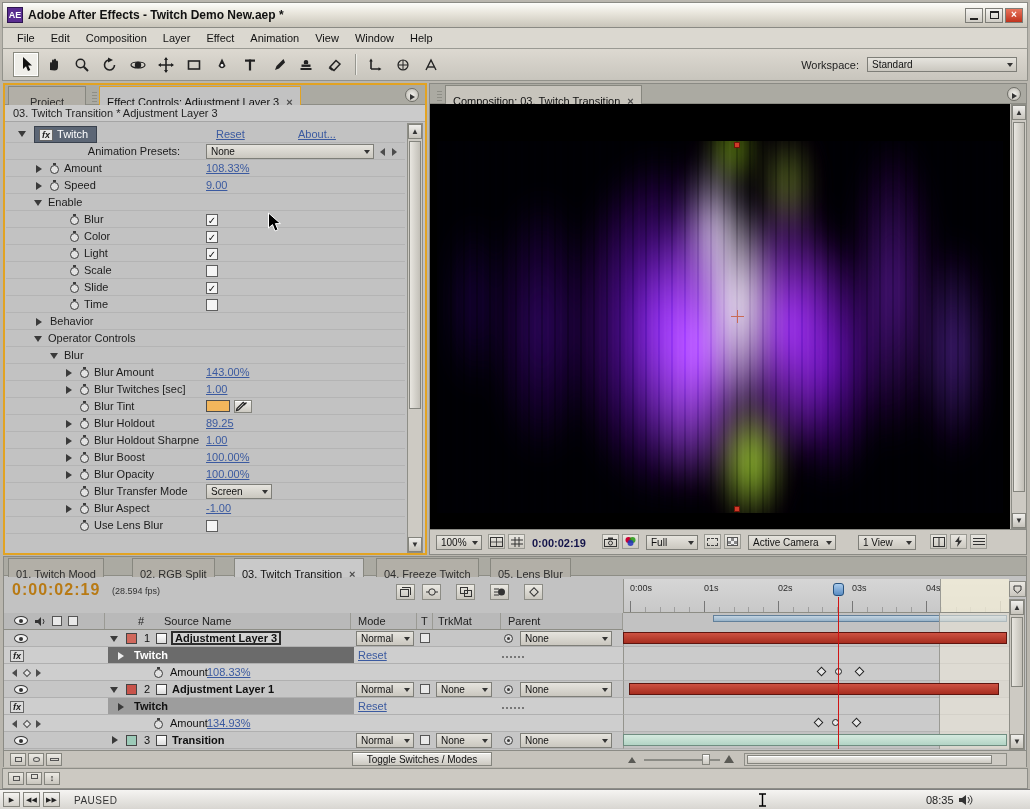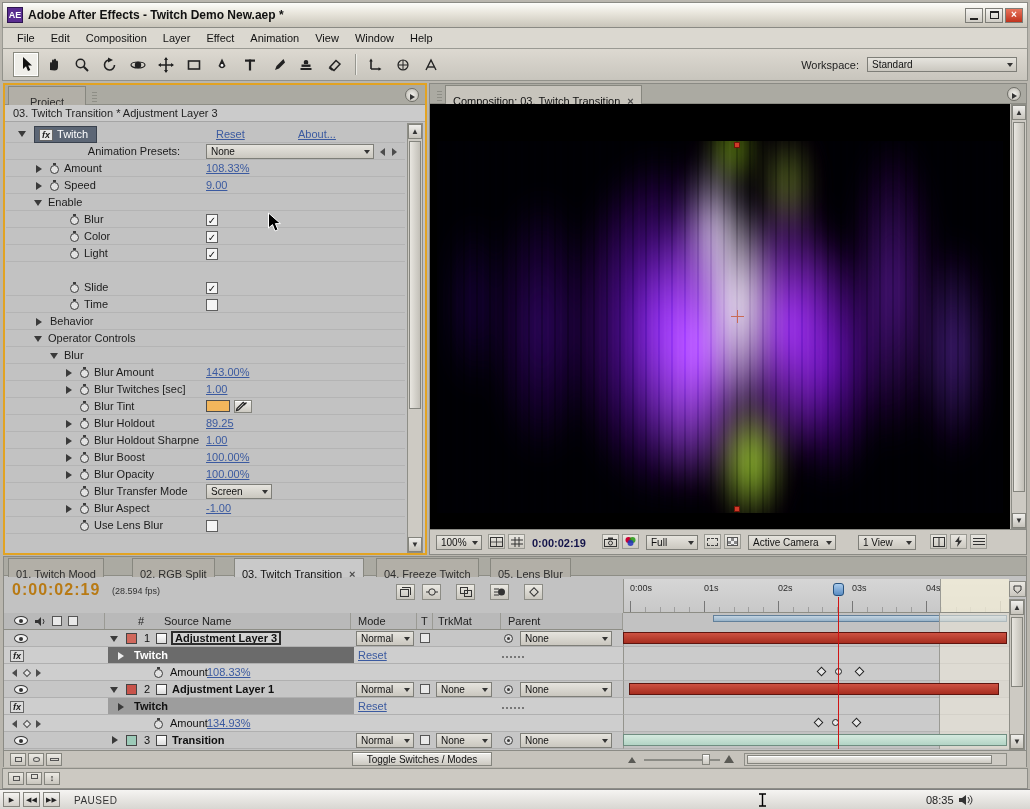--- a/index.html
+++ b/index.html
@@ -245,20 +245,21 @@
       </svg>
     </span>
   <span class="wslabel">Workspace:</span>
   <span class="dd" style="right:10px;top:8px;width:150px"><span>Standard</span></span>
 </div>
 
 <div id="fx-panel">
   <div class="tabstrip">
     <span class="tab inactive" style="left:3px;width:78px;text-align:center"><span>Project</span></span>
     <span class="grip" style="left:87px"></span>
+    <span class="tab" style="left:94px;border-color:#e2a322;background:#c2c2c2"><span>Effect Controls: Adjustment Layer 3</span><span class="x">×</span></span>
     <span class="pmenu" style="right:6px;top:3px"></span>
   </div>
   <div class="crumb">03. Twitch Transition * Adjustment Layer 3</div>
 
   <div class="prow" style="top:40px;height:18px">
     <span class="twirl-o abs" style="left:12px;top:6px"></span>
     <span class="abs" style="left:28px;top:1px;background:#5c6675;color:#fff;padding:1px 8px 2px 4px;border:1px solid #39414d"><span class="fxbadge" style="position:static;background:#e8e8e8;color:#222;margin-right:4px">fx</span><span>Twitch</span></span>
     <span class="abs link" style="left:210px;top:3px">Reset</span>
     <span class="abs link" style="left:292px;top:3px">About...</span>
   </div>
@@ -293,20 +294,25 @@
   </div>
   <div class="prow" style="top:143px">
     <span class="sw abs" style="left:64px;top:4px"></span>
     <span class="plbl" style="left:78px">Color</span>
     <span class="chk" style="left:200px;top:3px">✓</span>
   </div>
   <div class="prow" style="top:160px">
     <span class="sw abs" style="left:64px;top:4px"></span>
     <span class="plbl" style="left:78px">Light</span>
     <span class="chk" style="left:200px;top:3px">✓</span>
+  </div>
+  <div class="prow" style="top:177px">
+    <span class="sw abs" style="left:64px;top:4px"></span>
+    <span class="plbl" style="left:78px">Scale</span>
+    <span class="chk" style="left:200px;top:3px"></span>
   </div>
   <div class="prow" style="top:194px">
     <span class="sw abs" style="left:64px;top:4px"></span>
     <span class="plbl" style="left:78px">Slide</span>
     <span class="chk" style="left:200px;top:3px">✓</span>
   </div>
   <div class="prow" style="top:211px">
     <span class="sw abs" style="left:64px;top:4px"></span>
     <span class="plbl" style="left:78px">Time</span>
     <span class="chk" style="left:200px;top:3px"></span>

